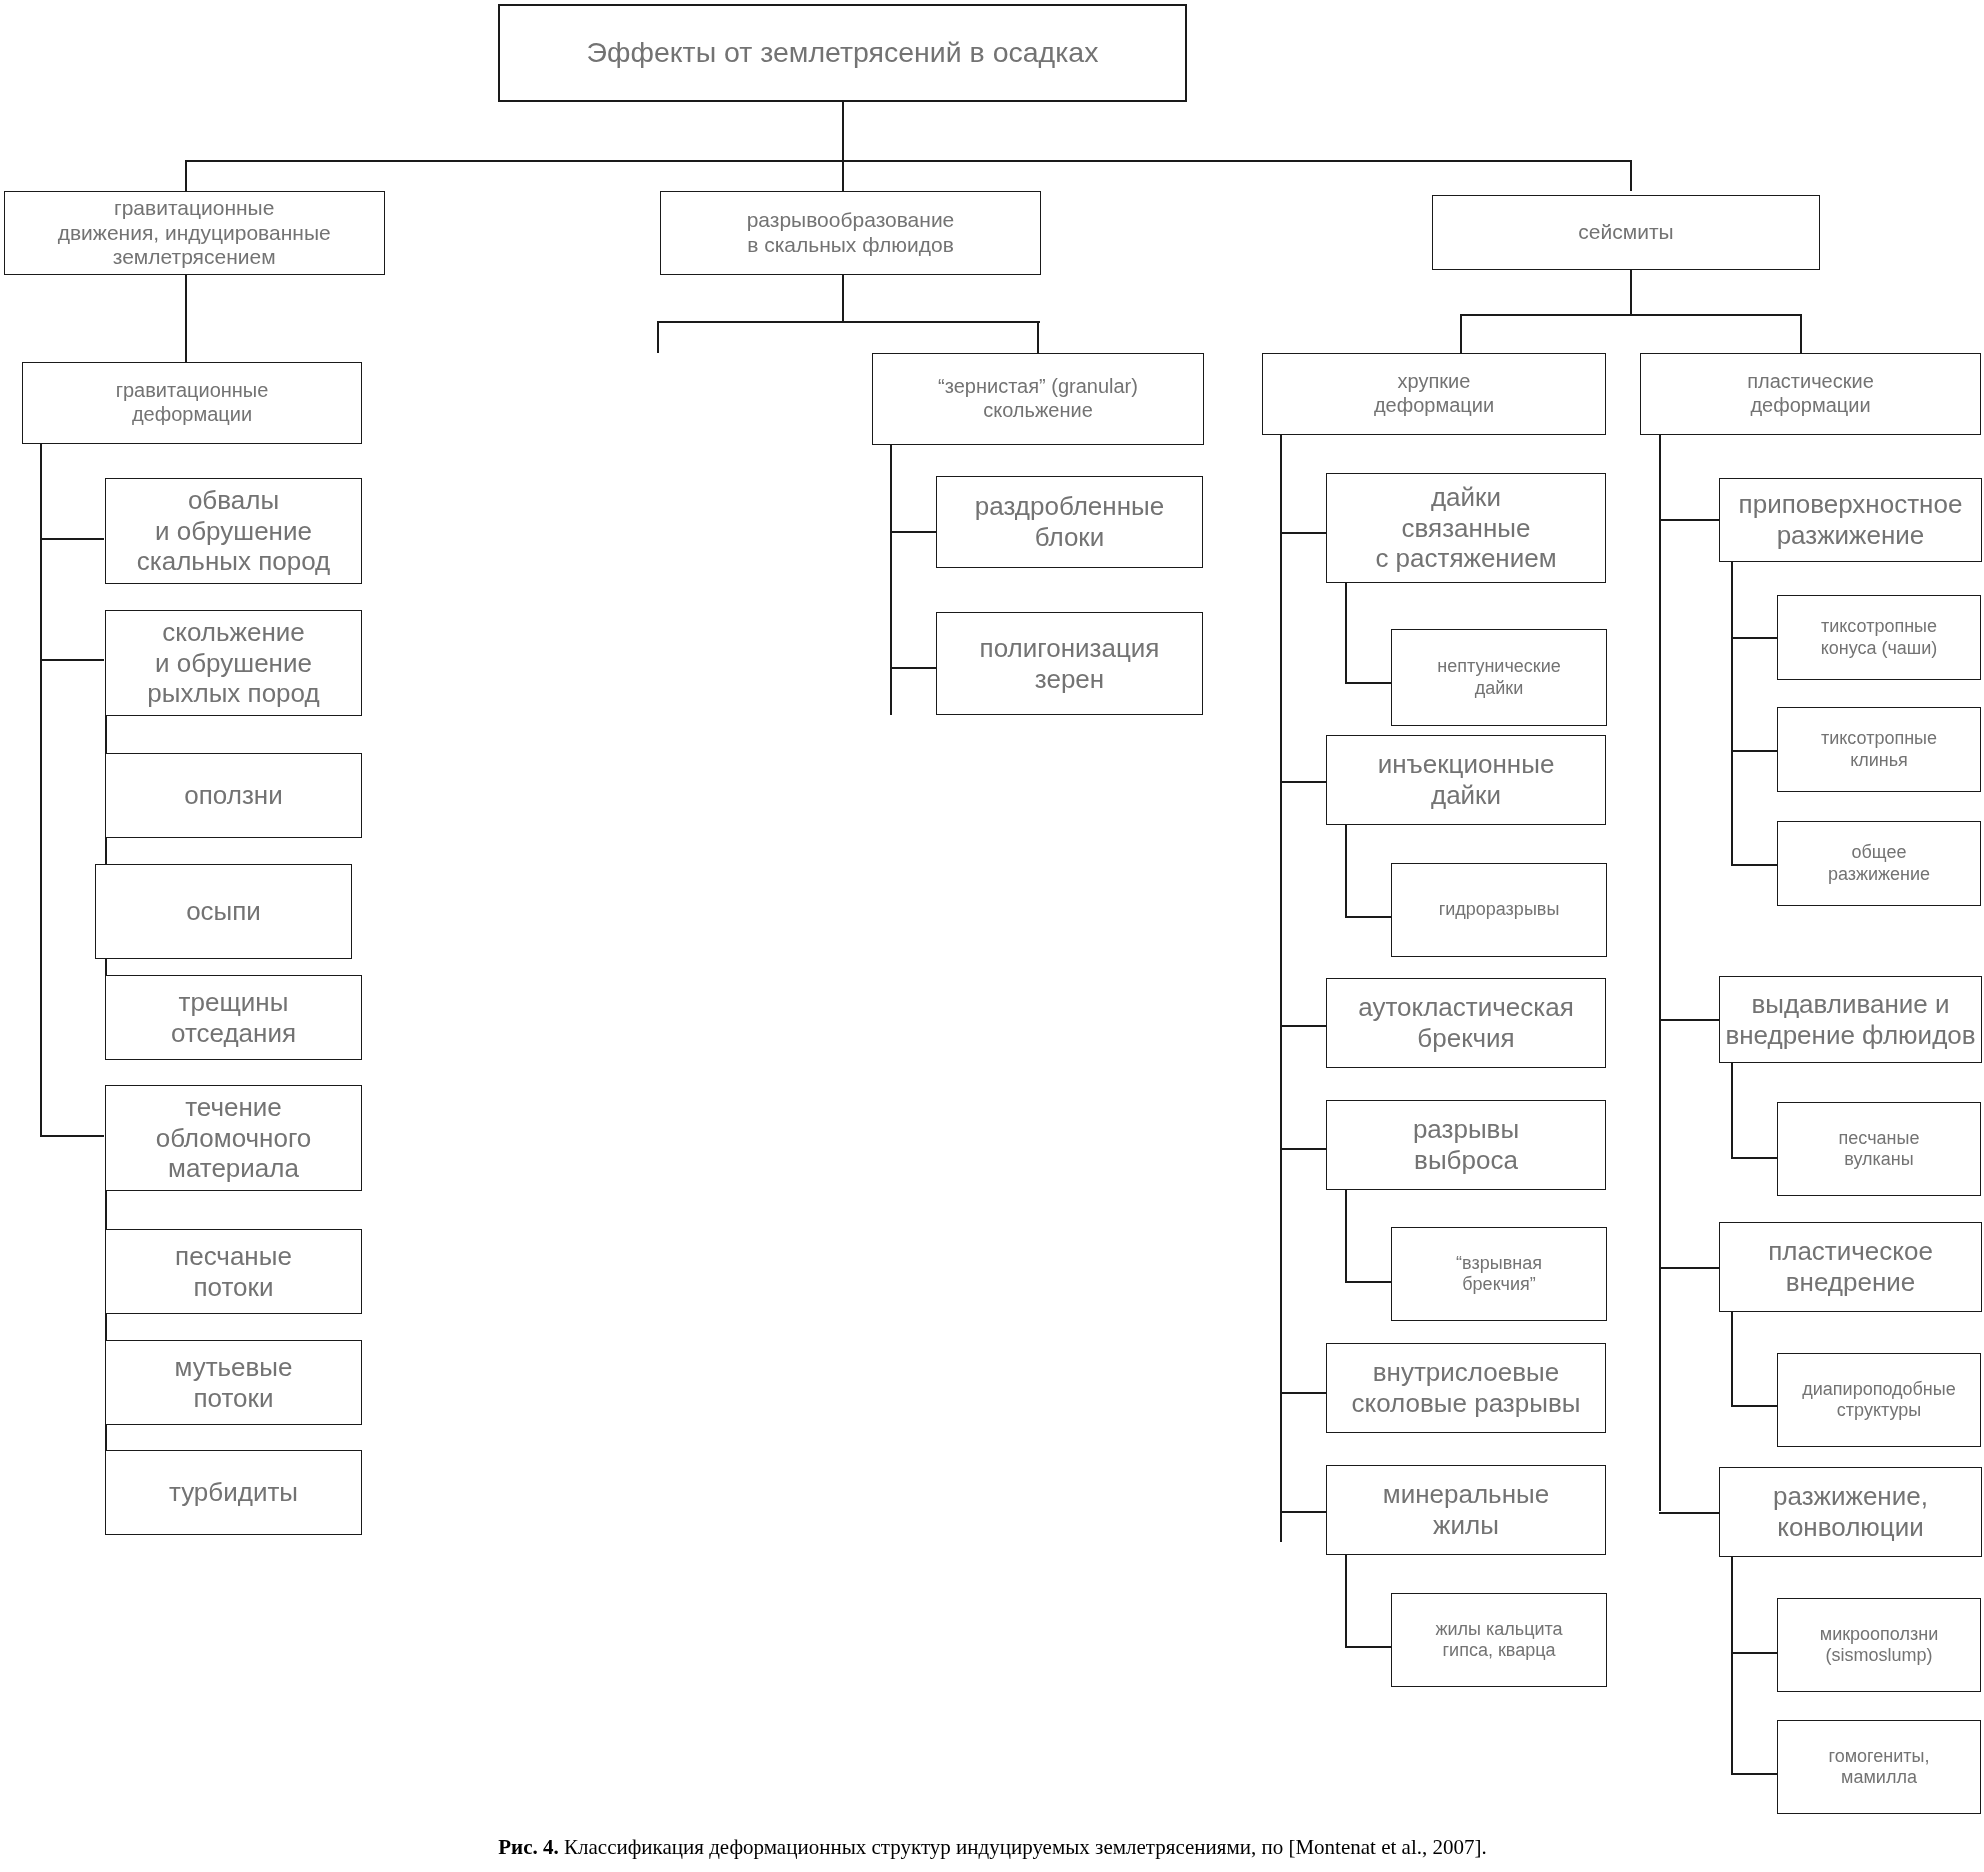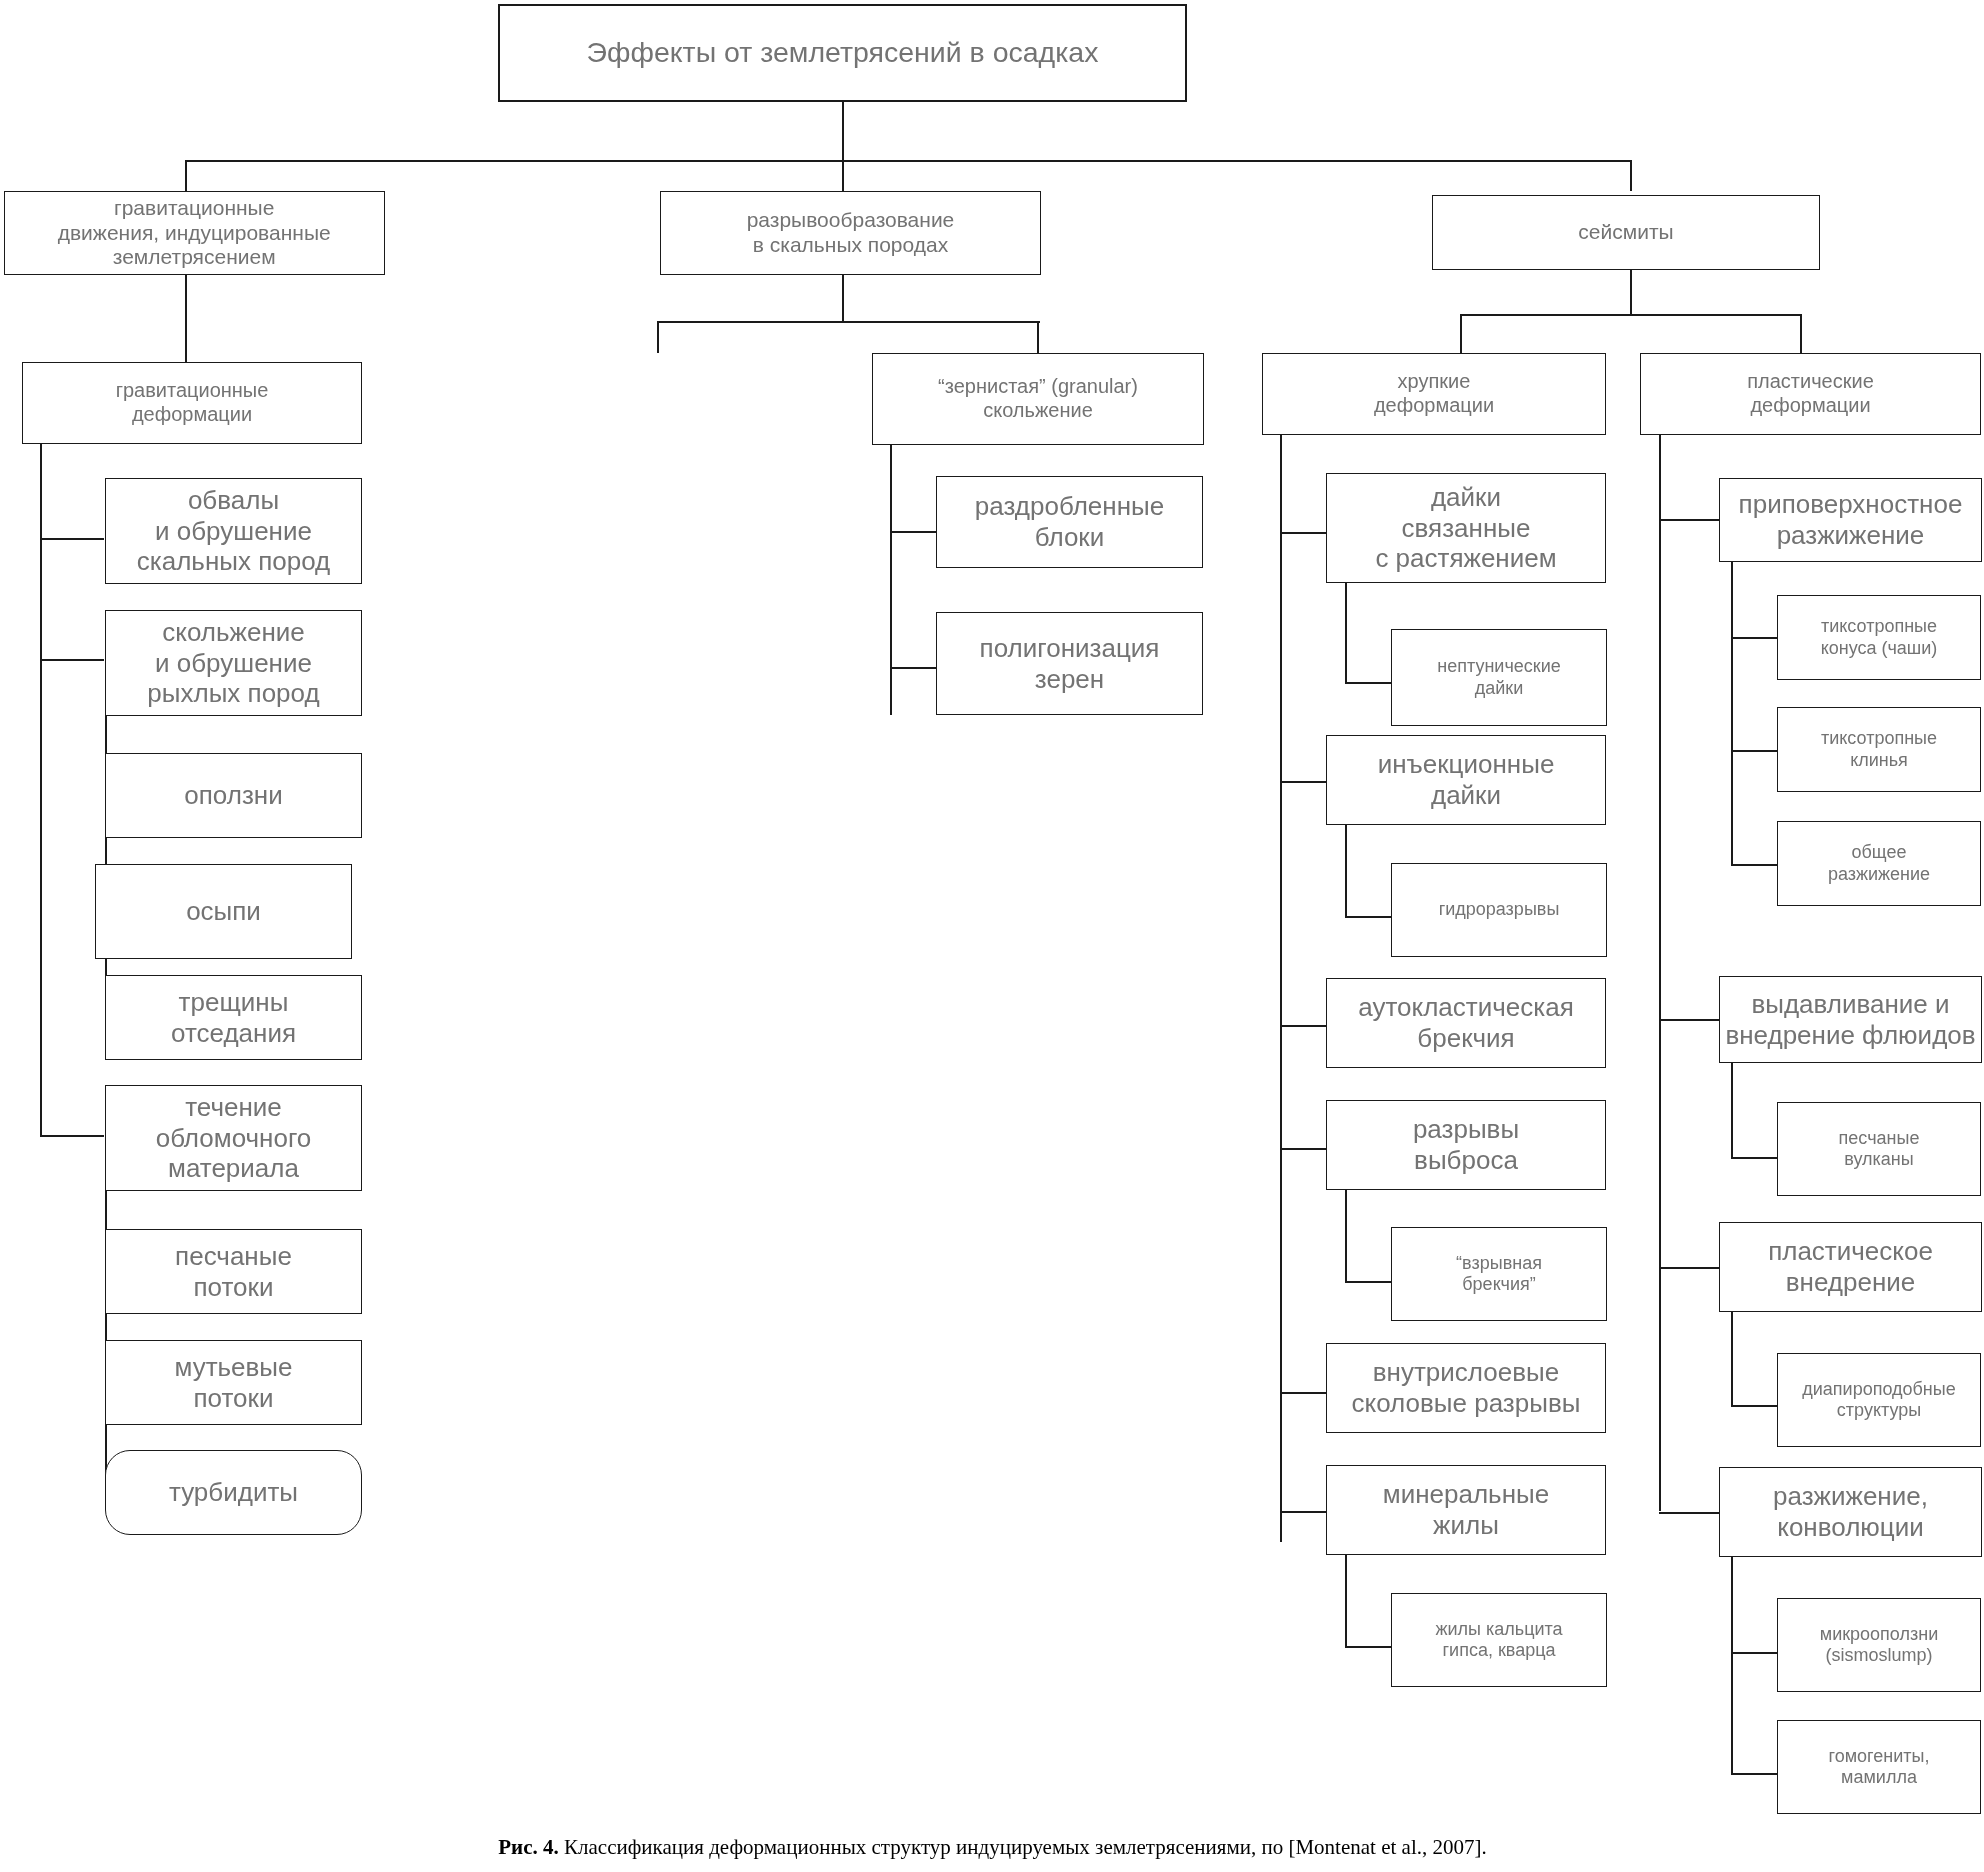--- a/index.html
+++ b/index.html
@@ -79,21 +79,21 @@
   <div class="conn h" style="left:185px; top:160px; width:1447px;"></div>
 
   <div class="conn v" style="left:185px; top:160px; height:31px;"></div>
   <div class="conn v" style="left:842px; top:160px; height:31px;"></div>
   <div class="conn v" style="left:1630px; top:160px; height:31px;"></div>
 
   <div class="node lvl2" style="left:3.7px; top:191px; width:381px; height:84px;">гравитационные
 движения, индуцированные
 землетрясением</div>
   <div class="node lvl2" style="left:660px; top:191px; width:381px; height:84px;">разрывообразование
-в скальных породах</div>
+в скальных флюидов</div>
   <div class="node lvl2" style="left:1432px; top:195px; width:388px; height:75px;">сейсмиты</div>
 
   <div class="conn v" style="left:185px; top:275px; height:87px;"></div>
   <div class="node lvl3" style="left:22px; top:362px; width:340px; height:82px;">гравитационные
 деформации</div>
 
   <div class="conn v" style="left:40px; top:444px; height:691px;"></div>
 
   <div class="conn h" style="left:40px; top:538px; width:64px;"></div>
   <div class="node lvl4" style="left:105px; top:478px; width:257px; height:106px;">обвалы
@@ -120,21 +120,21 @@
 отседания</div>
 
   <div class="conn v" style="left:105px; top:1191px; height:302px;"></div>
   <div class="conn h" style="left:105px; top:1272px; width:46px;"></div>
   <div class="node lvl4" style="left:105px; top:1229px; width:257px; height:85px;">песчаные
 потоки</div>
   <div class="conn h" style="left:105px; top:1382px; width:46px;"></div>
   <div class="node lvl4" style="left:105px; top:1340px; width:257px; height:85px;">мутьевые
 потоки</div>
   <div class="conn h" style="left:105px; top:1493px; width:46px;"></div>
-  <div class="node lvl4" style="left:105px; top:1450px; width:257px; height:85px;border-radius:25px;">турбидиты</div>
+  <div class="node lvl4" style="left:105px; top:1450px; width:257px; height:85px;">турбидиты</div>
 
   <div class="conn v" style="left:842px; top:275px; height:46px;"></div>
   <div class="conn h" style="left:657px; top:321px; width:383px;"></div>
   <div class="conn v" style="left:657px; top:321px; height:32px;"></div>
   <div class="conn v" style="left:1037px; top:321px; height:32px;"></div>
 
   <div class="node lvl3" style="left:872px; top:353px; width:332px; height:92px;">“зернистая” (granular)
 скольжение</div>
 
   <div class="conn v" style="left:890px; top:445px; height:270px;"></div>

